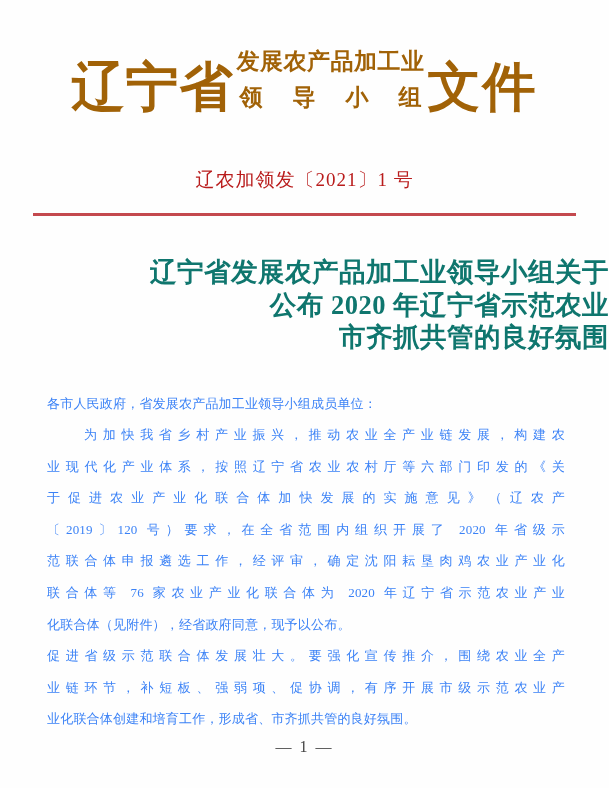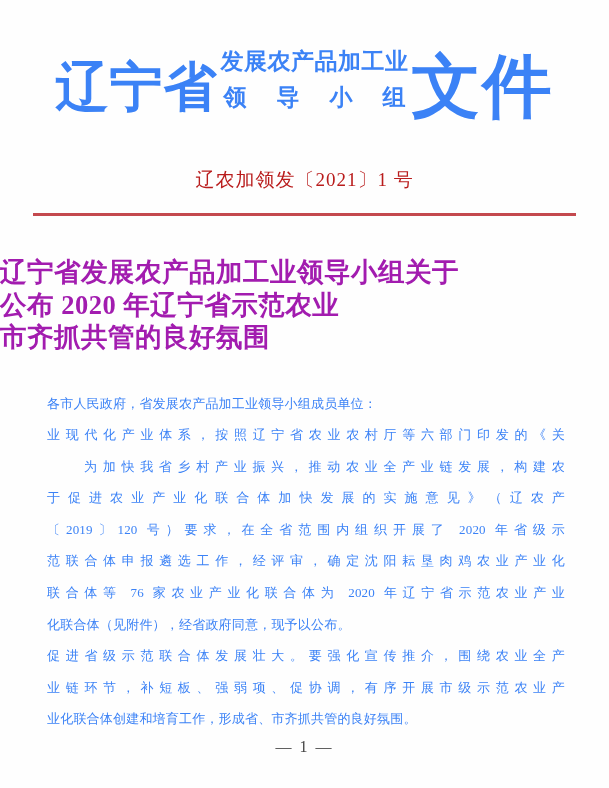--- a/index.html
+++ b/index.html
@@ -10,21 +10,21 @@
     background:#fefefe;
     font-family:"Liberation Serif","DejaVu Serif",serif;
     overflow:hidden;
   }
   
   .header {
     display:flex;
     justify-content:center;
     align-items:center;
     padding-top:46px;
-    color:#3b82f6;
+    color:#a16207;
   }
   .org-big {
     font-size:53px;
     font-weight:700;
     line-height:1;
     letter-spacing:1px;
   }
   .org-mid {
     display:flex;
     flex-direction:column;
@@ -43,21 +43,21 @@
   }
   .org-mid-bottom {
     display:flex;
     justify-content:space-between;
     font-size:23px;
     font-weight:700;
     line-height:1;
     padding:0 3px;
   }
   .doc-suffix {
-    font-size:69px;
+    font-size:53px;
     font-weight:700;
     line-height:1;
     letter-spacing:2px;
   }
   
   .doc-number {
     margin-top:38px;
     text-align:center;
     font-size:19px;
     letter-spacing:1px;
@@ -65,26 +65,26 @@
   }
   
   .red-rule {
     margin:20px 33px 0 33px;
     border-top:3px solid #c4494e;
     height:0;
   }
   
   .title {
     margin-top:40px;
-    text-align:left;
+    text-align:right;
     font-weight:700;
     font-size:26.5px;
     line-height:32.5px;
     letter-spacing:0.5px;
-    color:#a21caf;
+    color:#0f766e;
   }
   
   .body-text {
     margin:34px 44px 0 47px;
     width:518px;
     font-size:13px;
     color:#3b82f6;
   }
   .bline {
     height:31.6px;
@@ -132,22 +132,22 @@
   <div class="red-rule"></div>
 
   <div class="title">
     <div>辽宁省发展农产品加工业领导小组关于</div>
     <div>公布 2020 年辽宁省示范农业</div>
     <div>市齐抓共管的良好氛围</div>
   </div>
 
   <div class="body-text">
     <div class="bline">各市人民政府，省发展农产品加工业领导小组成员单位：</div>
+    <div class="bline j indent">为加快我省乡村产业振兴，推动农业全产业链发展，构建农</div>
     <div class="bline j">业现代化产业体系，按照辽宁省农业农村厅等六部门印发的《关</div>
-    <div class="bline j indent">为加快我省乡村产业振兴，推动农业全产业链发展，构建农</div>
     <div class="bline j">于促进农业产业化联合体加快发展的实施意见》（辽农产</div>
     <div class="bline j">〔2019〕120 号）要求，在全省范围内组织开展了 2020 年省级示</div>
     <div class="bline j">范联合体申报遴选工作，经评审，确定沈阳耘垦肉鸡农业产业化</div>
     <div class="bline j">联合体等 76 家农业产业化联合体为 2020 年辽宁省示范农业产业</div>
     <div class="bline">化联合体（见附件），经省政府同意，现予以公布。</div>
     <div class="bline j">促进省级示范联合体发展壮大。要强化宣传推介，围绕农业全产</div>
     <div class="bline j">业链环节，补短板、强弱项、促协调，有序开展市级示范农业产</div>
     <div class="bline">业化联合体创建和培育工作，形成省、市齐抓共管的良好氛围。</div>
   </div>
 

